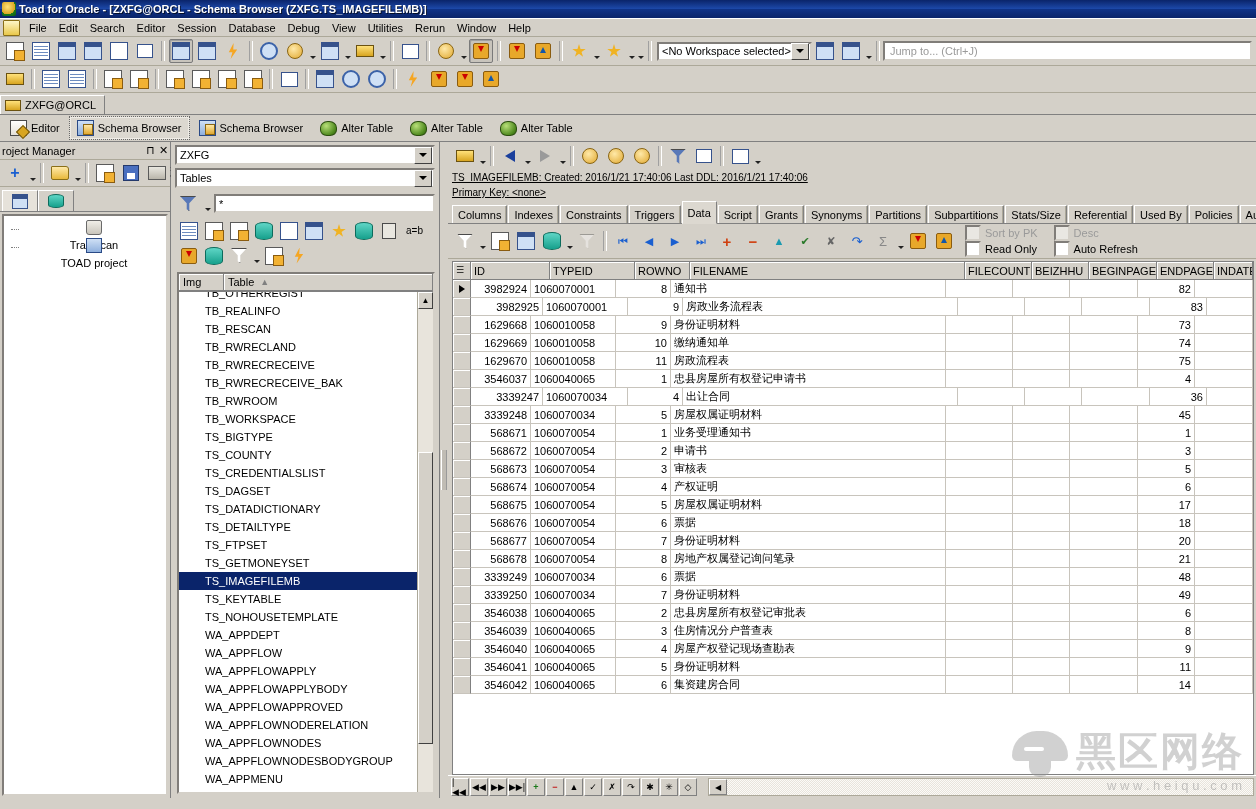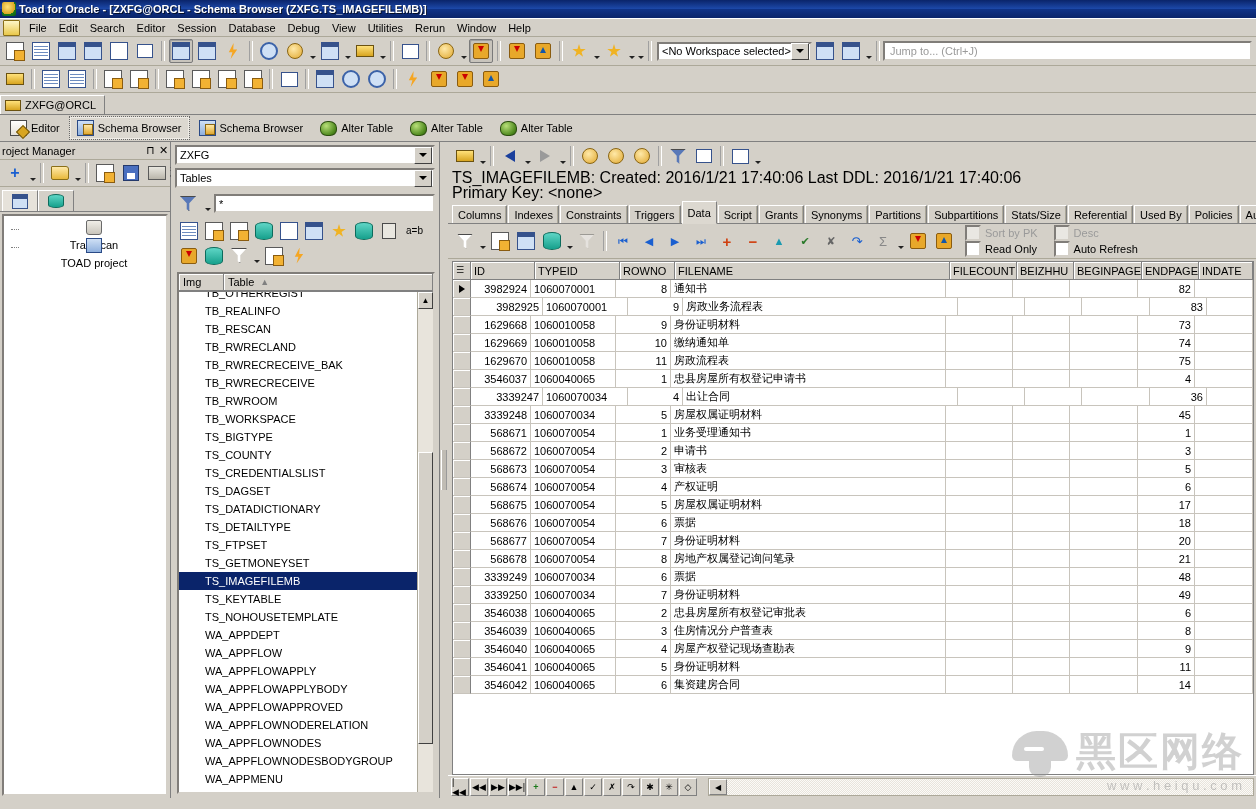--- a/index.html
+++ b/index.html
@@ -171,21 +171,21 @@
   .vscroll{position:absolute;right:0;top:0;bottom:0;width:15px;background:#e8e4dc;
     border-left:1px solid #aca899;}
   .vsbtn{height:15px;background:#d4d0c8;border:1px solid #fff;
     border-right-color:#404040;border-bottom-color:#404040;display:flex;align-items:center;justify-content:center;}
   .vsthumb{position:absolute;left:0;right:0;background:#d4d0c8;border:1px solid #fff;
     border-right-color:#404040;border-bottom-color:#404040;}
 
   
   .sbright{flex:1;background:#d4d0c8;display:flex;flex-direction:column;min-width:0;}
   .rtb{height:28px;display:flex;align-items:center;padding-left:4px;}
-  .info{font-size:16px;padding:1px 0 0 4px;line-height:14px;}
+  .info{font-size:10px;padding:1px 0 0 4px;line-height:14px;text-decoration:underline;}
   .dtabs{display:flex;align-items:flex-end;height:21px;padding-left:4px;
     border-bottom:1px solid #808080;margin-top:2px;}
   .dtab{height:17px;background:#d4d0c8;border:1px solid #fff;border-right-color:#808080;
     border-bottom:none;display:flex;align-items:center;padding:0 5px;font-size:11px;
     margin-right:1px;white-space:nowrap;box-shadow:inset -1px 0 0 #aca899;}
   .dtab.active{height:21px;background:#dcd8d0;font-weight:normal;margin-bottom:-1px;
     border-bottom:1px solid #dcd8d0;box-shadow:none;}
   .gtoolbar{height:34px;display:flex;align-items:center;padding-left:4px;gap:0;
     border-bottom:1px solid #aca899;}
   .chkcol{display:flex;flex-direction:column;justify-content:center;margin-left:8px;gap:1px;}
@@ -570,22 +570,22 @@
             <span>Table</span>
             <span style="margin-left:6px;color:#808080;font-size:9px;">▲</span>
           </div>
         </div>
         <div class="glbody">
           <div id="tablelist" style="margin-top:-8px;">
               <div class="glrow">TB_OTHERREGIST</div>
               <div class="glrow">TB_REALINFO</div>
               <div class="glrow">TB_RESCAN</div>
               <div class="glrow">TB_RWRECLAND</div>
+              <div class="glrow">TB_RWRECRECEIVE</div>
               <div class="glrow">TB_RWRECRECEIVE_BAK</div>
-              <div class="glrow">TB_RWRECRECEIVE</div>
               <div class="glrow">TB_RWROOM</div>
               <div class="glrow">TB_WORKSPACE</div>
               <div class="glrow">TS_BIGTYPE</div>
               <div class="glrow">TS_COUNTY</div>
               <div class="glrow">TS_CREDENTIALSLIST</div>
               <div class="glrow">TS_DAGSET</div>
               <div class="glrow">TS_DATADICTIONARY</div>
               <div class="glrow">TS_DETAILTYPE</div>
               <div class="glrow">TS_FTPSET</div>
               <div class="glrow">TS_GETMONEYSET</div>
@@ -733,21 +733,21 @@
             <span>Auto Refresh</span>
           </span>
         </span>
       </div>
 
       <div class="dgwrap">
         <div class="dghead" id="gridhead">
             <div class="hc" style="width: 18px;">
               <span style="font-size:9px;line-height:9px;">☰</span>
             </div>
-            <div class="hc" style="width: 64px;">ID</div>
+            <div class="hc" style="width: 79px;">ID</div>
             <div class="hc" style="width: 85px;">TYPEID</div>
             <div class="hc" style="width: 55px;">ROWNO</div>
             <div class="hc" style="width: 275px;">FILENAME</div>
             <div class="hc" style="width: 67px;">FILECOUNT</div>
             <div class="hc" style="width: 57px;">BEIZHHU</div>
             <div class="hc" style="width: 68px;">BEGINPAGE</div>
             <div class="hc" style="width: 57px;">ENDPAGE</div>
             <div class="hc" style="width: 60px; flex: 1 1 0%;">INDATE</div>
           </div>
         <div class="dgbody" id="gridbody">

